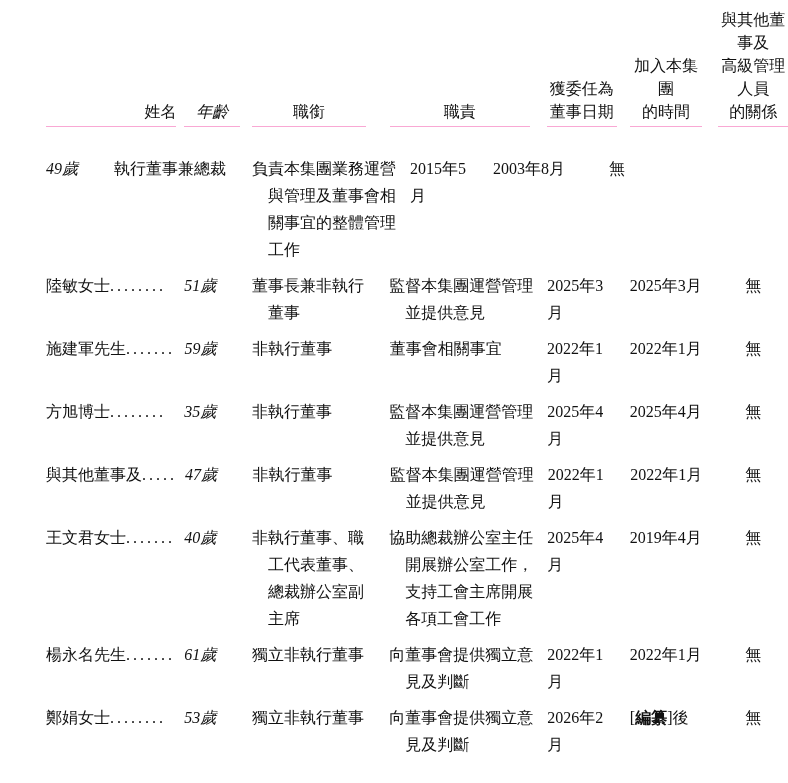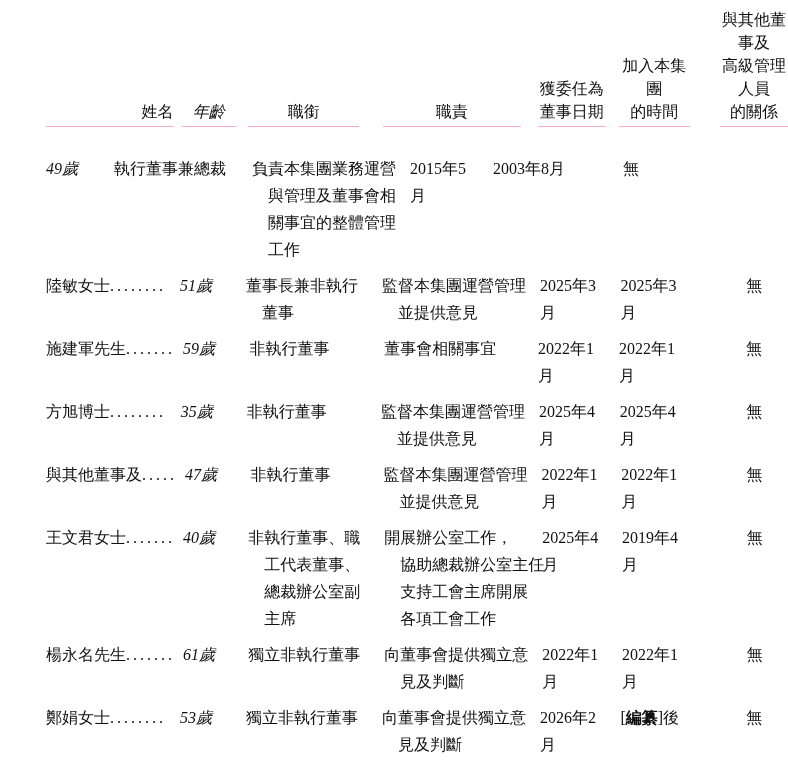--- a/index.html
+++ b/index.html
@@ -28,21 +28,21 @@
   .tbl-header {
     align-items: flex-end;
     margin-bottom: 28px;
   }
   
   .c-name  { width: 131px; margin-right: 8px;  }
   .c-age   { width: 56px;  margin-right: 12px; font-style: italic; }
   .c-title { width: 114px; margin-right: 24px;  }
   .c-duty  { width: 141px; margin-right: 17px;  }
   .c-appt  { width: 70px;  margin-right: 13px; }
-  .c-join  { width: 73px;  margin-right: 30px; }
+  .c-join  { width: 73px;  margin-right: 16px; }
   .c-rel   { width: 70px; }
 
   .hcell {
     border-bottom: 1px solid #f9a8d4;
     padding-bottom: 3px;
     line-height: 23px;
     text-align: center;
   }
   .hcell.left { text-align: right; }
 
@@ -172,22 +172,22 @@
       <div class="name-wrap"><span>王文君女士</span><span class="dots">.......</span></div>
     </div>
     <div class="cell c-age">40歲</div>
     <div class="cell hang c-title">
           <div class="ln">非執行董事、職</div>
           <div class="ln">工代表董事、</div>
           <div class="ln">總裁辦公室副</div>
           <div class="ln">主席</div>
         </div>
     <div class="cell hang c-duty">
+          <div class="ln">協助總裁辦公室主任</div>
           <div class="ln">開展辦公室工作，</div>
-          <div class="ln">協助總裁辦公室主任</div>
           <div class="ln">支持工會主席開展</div>
           <div class="ln">各項工會工作</div>
         </div>
     <div class="cell c-appt">2025年4月</div>
     <div class="cell c-join">2019年4月</div>
     <div class="cell c-rel">無</div>
   </div>
 
   <div class="tbl-row">
     <div class="cell c-name">

